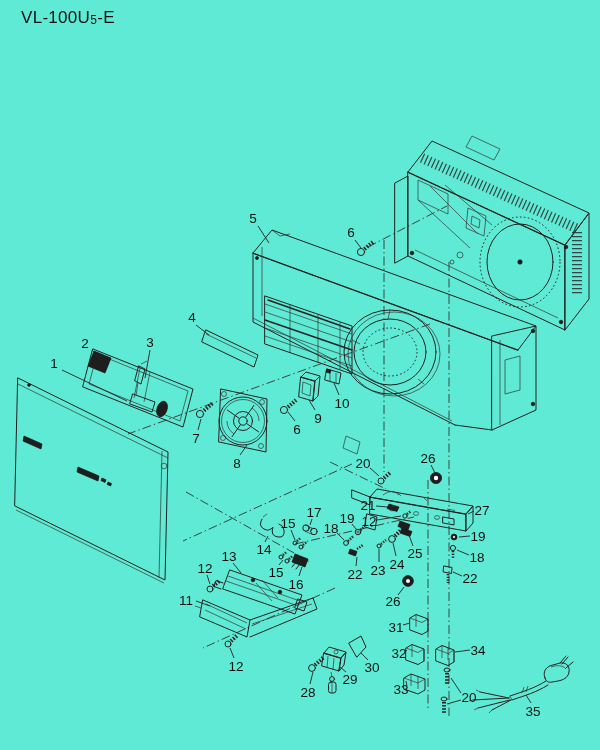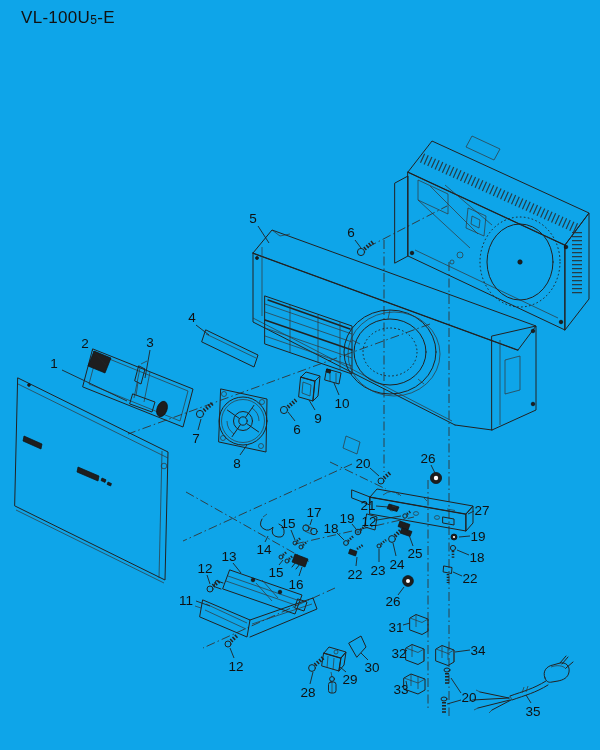--- a/index.html
+++ b/index.html
@@ -1,16 +1,16 @@
 <!DOCTYPE html>
 <html><head>
 <meta charset="utf-8">
 <style>
   html,body{margin:0;padding:0;background:#ffffff;}
-  .page{position:relative;width:600px;height:750px;background:#0ea5e9;overflow:hidden;
+  .page{position:relative;width:600px;height:750px;background:#5eead4;overflow:hidden;
         font-family:"Liberation Sans",sans-serif;}
   .title{position:absolute;left:21px;top:8px;font-size:17px;color:#111;
          letter-spacing:.3px;font-family:"Liberation Sans",sans-serif;}
   .title .sub{font-size:12px;vertical-align:-1px;}
   svg{position:absolute;left:0;top:0;display:block;}
   .ln{fill:none;stroke:#222;stroke-width:1;stroke-linejoin:round;stroke-linecap:round;}
   .ln2{fill:none;stroke:#222;stroke-width:1.4;stroke-linejoin:round;stroke-linecap:round;}
   .thin{fill:none;stroke:#333;stroke-width:.7;stroke-linejoin:round;}
   .dk{fill:#1e1e1e;stroke:#111;stroke-width:.7;}
   .ax{fill:none;stroke:#333;stroke-width:.9;stroke-dasharray:9,3,1.5,3;}

